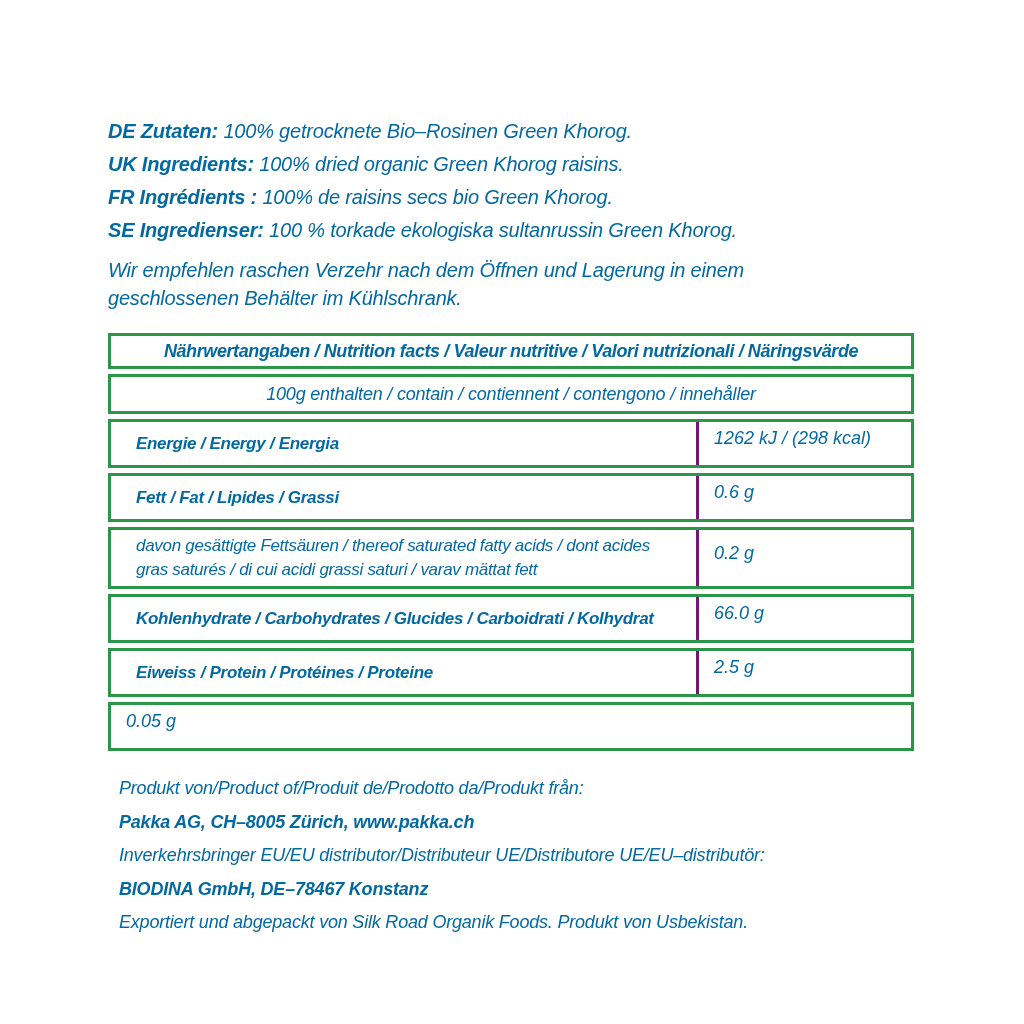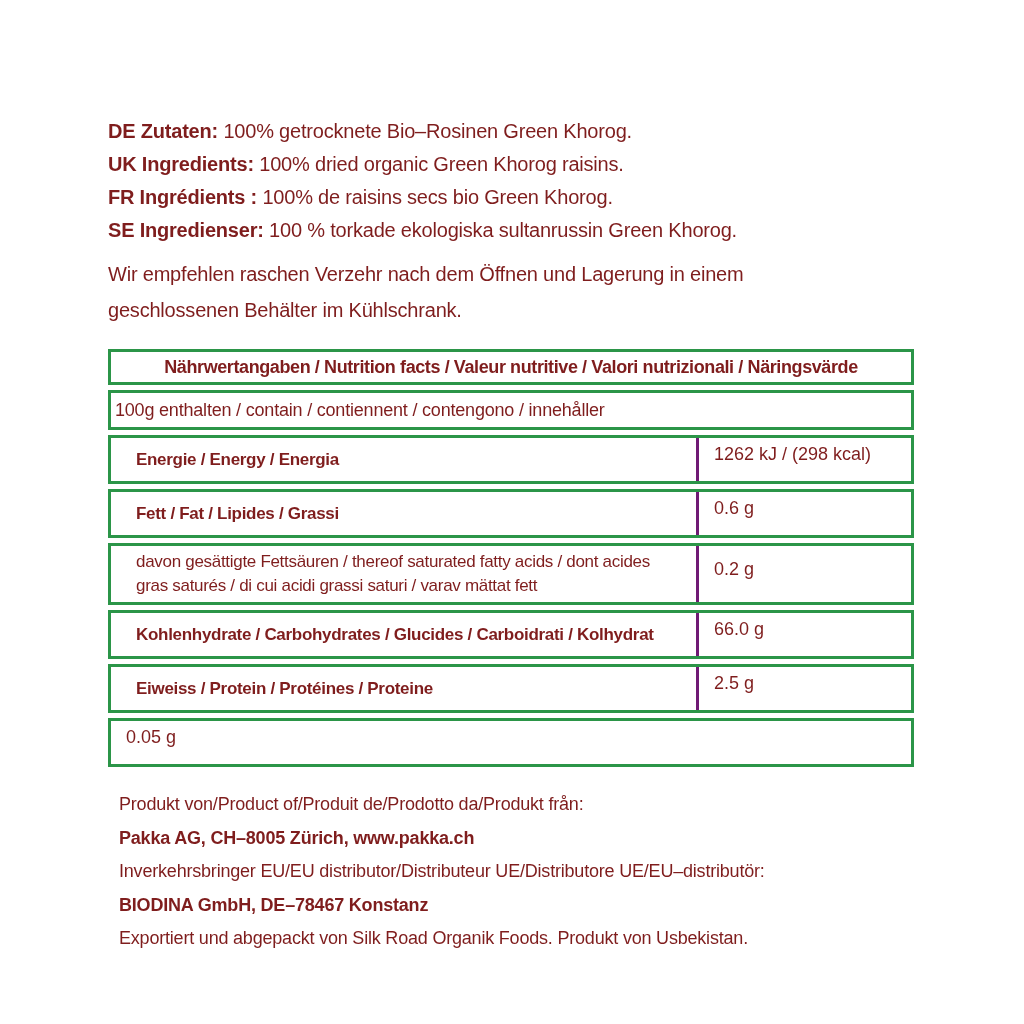--- a/index.html
+++ b/index.html
@@ -6,22 +6,23 @@
     margin: 0;
     padding: 0;
     background: #ffffff;
   }
   .canvas {
     position: relative;
     width: 1024px;
     height: 1024px;
     background: #ffffff;
     font-family: "Liberation Sans", sans-serif;
-    color: #7f1d1d;
+    color: #0369a1;
     overflow: hidden;
+    font-style: italic;
   }
   .content {
     position: absolute;
     left: 108px;
     top: 118px;
     width: 806px;
   }
   .b { font-weight: 700; }
 
   
@@ -29,21 +30,21 @@
     margin: 0 0 7px 0;
     font-size: 20px;
     line-height: 26px;
     letter-spacing: -0.2px;
   }
 
   
   .storage {
     margin: 13px 0 0 0;
     font-size: 20px;
-    line-height: 36px;
+    line-height: 28px;
     max-width: 742px;
     letter-spacing: -0.2px;
   }
 
   
   .ntable {
     margin-top: 21px;
     width: 806px;
   }
   .trow {
@@ -59,21 +60,21 @@
     justify-content: center;
     align-items: center;
     text-align: center;
     padding: 3px 4px;
     font-size: 18px;
     font-weight: 700;
     letter-spacing: -0.4px;
     line-height: 24px;
   }
   .tsub {
-    justify-content: flex-start;
+    justify-content: center;
     align-items: center;
     text-align: center;
     padding: 5px 4px;
     font-size: 18px;
     line-height: 24px;
     letter-spacing: -0.2px;
   }
   .cell-label {
     box-sizing: border-box;
     width: 588px;

